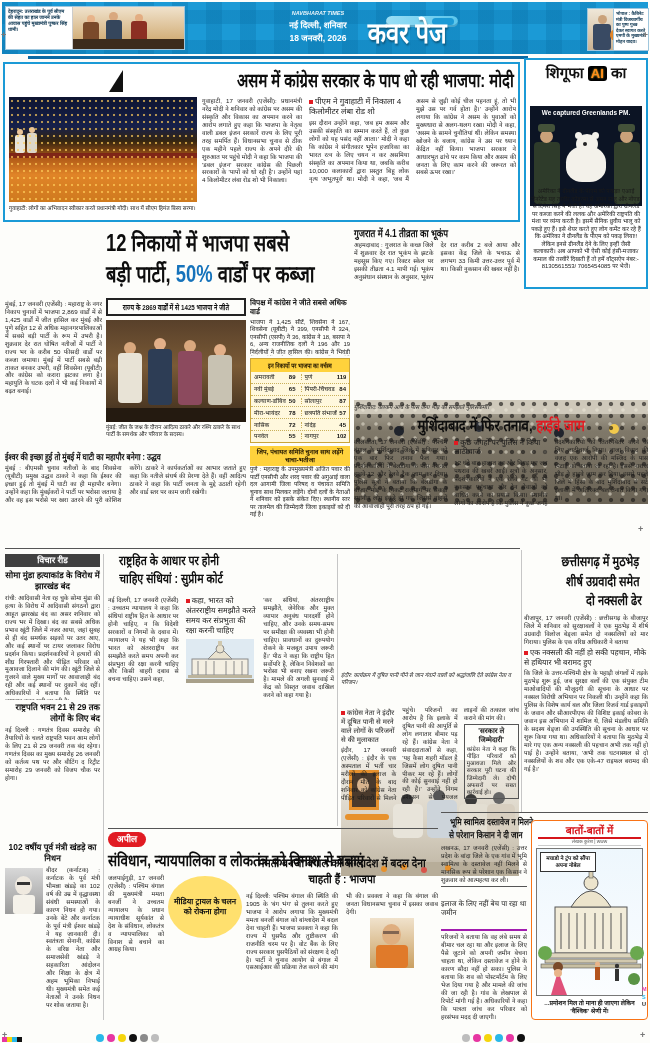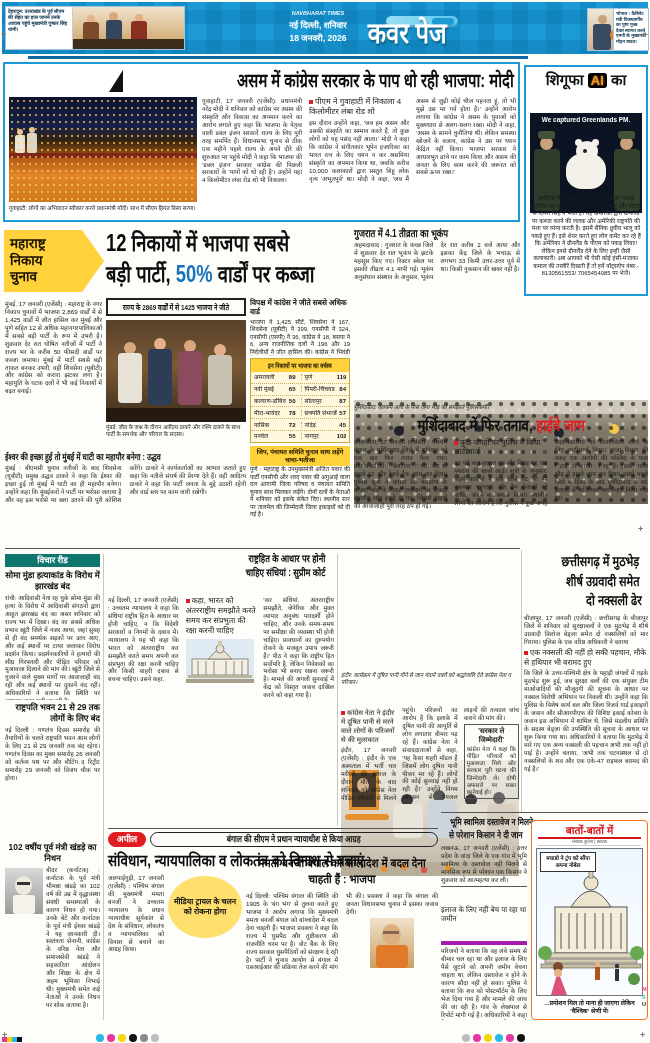--- a/index.html
+++ b/index.html
@@ -110,21 +110,21 @@
     <div class="abs cap" style="left:4px;top:141px;width:188px">गुवाहाटी: लोगों का अभिवादन स्वीकार करते प्रधानमंत्री मोदी। साथ में सीएम हिमंत बिस्व सरमा।</div>
     <div class="abs news" style="left:197px;top:33px;width:314px;height:122px;column-count:3;column-gap:7px">
       <span>गुवाहाटी, 17 जनवरी (एजेंसी): प्रधानमंत्री नरेंद्र मोदी ने शनिवार को कांग्रेस पर असम की संस्कृति और विकास का अपमान करने का आरोप लगाते हुए कहा कि भाजपा के नेतृत्व वाली डबल इंजन सरकारें राज्य के लिए पूरी तरह समर्पित हैं। विधानसभा चुनाव से ठीक एक महीने पहले राज्य के अपने दौरे की शुरुआत पर पहुंचे मोदी ने कहा कि भाजपा की 'डबल इंजन' सरकार कांग्रेस की पिछली सरकारों के 'पापों को धो रही है'। उन्होंने यहां 4 किलोमीटर लंबा रोड शो भी निकाला।</span>
       <div class="bullet-lede" style="font-size:8px;line-height:1.25;text-align:left">
         <span class="sq"></span><span>पीएम ने गुवाहाटी में निकाला 4 किलोमीटर लंबा रोड शो</span>
       </div>
       <span>इस दौरान उन्होंने कहा, 'जब हम असम और उसकी संस्कृति का सम्मान करते हैं, तो कुछ लोगों को यह पसंद नहीं आता।' मोदी ने कहा कि कांग्रेस ने संगीतकार भूपेन हजारिका का भारत रत्न के लिए चयन न कर असमिया संस्कृति का अपमान किया था, जबकि करीब 10,000 कलाकारों द्वारा प्रस्तुत बिहू लोक नृत्य 'अभूतपूर्व' था। मोदी ने कहा, 'जब मैं असम से जुड़ी कोई चीज पहनता हूं, तो भी मुझे उस पर गर्व होता है।' उन्होंने आरोप लगाया कि कांग्रेस ने असम के युवाओं को मुख्यधारा से अलग-थलग रखा। मोदी ने कहा, 'असम के सामने चुनौतियां थीं। लेकिन समस्या खोजने के बजाय, कांग्रेस ने उस पर ध्यान केंद्रित नहीं किया। भाजपा सरकार ने आधारभूत ढांचे पर काम किया और असम की जनता के लिए काम करने की जरूरत को सबसे ऊपर रखा।'</span>
     </div>
   </div>
 
-  <div class="abs" style="left:524px;top:65px;width:124px;height:231px;border:2px solid #1b9ad6;background:#fff">
+  <div class="abs" style="left:524px;top:58px;width:124px;height:231px;border:2px solid #1b9ad6;background:#fff">
     <div style="text-align:center;padding-top:2px;font-weight:bold;font-size:15px">
       <span>शिगूफा</span>
       <span style="display:inline-block;background:#000;color:#ff8c1a;border-radius:3px;padding:0 3px;font-size:13px;text-shadow:0 0 2px #ffd23c">AI</span>
       <span>का</span>
     </div>
     <div class="abs photo ph-dark" style="left:4px;top:24px;width:112px;height:100px">
       <div style="position:absolute;top:3px;width:100%;text-align:center;color:#fff;font-size:6.4px;font-weight:bold">We captured Greenlands PM.</div>
       <div class="abs" style="left:36px;top:40px;width:40px;height:36px;background:#f3f1ea;border-radius:45% 45% 40% 40%"></div>
       <div class="abs" style="left:46px;top:28px;width:22px;height:20px;background:#f3f1ea;border-radius:50%"></div>
       <div class="head-dot" style="left:45px;top:26px;width:7px;height:7px;background:#f3f1ea"></div>
@@ -133,25 +133,20 @@
       <div class="abs" style="left:4px;top:36px;width:26px;height:62px;background:#2e3b2a;border-radius:4px"></div>
       <div class="abs" style="left:84px;top:36px;width:26px;height:62px;background:#33402c;border-radius:4px"></div>
       <div class="head-dot" style="left:10px;top:24px;width:13px;height:13px;background:#caa27a"></div>
       <div class="head-dot" style="left:90px;top:24px;width:13px;height:13px;background:#caa27a"></div>
       <div class="abs" style="left:8px;top:18px;width:17px;height:8px;background:#44523a;border-radius:3px"></div>
       <div class="abs" style="left:88px;top:18px;width:17px;height:8px;background:#44523a;border-radius:3px"></div>
     </div>
     <div class="abs news" style="left:4px;top:128px;width:112px;height:99px;font-size:5.9px;text-align:center">अमेरिका ने ग्रीनलैंड के पीएम को पकड़ा! एआई जेनरेटेड यह तस्वीर कोडरमा से अमन साहू और नोएडा से दिनेश सिंह ने भेजी है। यह अमेरिका द्वारा ग्रीनलैंड पर कब्जा करने की ललक और अमेरिकी राष्ट्रपति की मंशा पर व्यंग्य करती है। इसमें सैनिक ध्रुवीय भालू को पकड़े हुए हैं। इसे शेयर करते हुए लोग कमेंट कर रहे हैं कि अमेरिका ने ग्रीनलैंड के पीएम को पकड़ लिया!! लेकिन इनसे ग्रीनलैंड देने के लिए इन्हीं जैसी कलाकारी। अब आपको भी ऐसी कोई हंसी-मजाक/ कमाल की तस्वीरें दिखती हैं तो हमें वॉट्सऐप नंबर:- 8130561553/ 7065454085 पर भेजें।</div>
   </div>
 
-  <div class="abs" style="left:4px;top:230px;width:100px;height:62px;background:#ffd23c;clip-path:polygon(0 0,78% 0,100% 50%,78% 100%,0 100%);display:flex;flex-direction:column;justify-content:center;padding-left:6px;font-weight:bold;font-size:13.5px;line-height:1.25;color:#1a1200">
-    <span>महाराष्ट्र</span>
-    <span>निकाय</span>
-    <span>चुनाव</span>
-  </div>
   <div class="abs hl" style="left:106px;top:228px;width:336px;font-size:23px;line-height:1.35">
     <span class="squeeze">12 निकायों में भाजपा सबसे</span><br>
     <span class="squeeze"><span>बड़ी पार्टी, </span><span style="color:#1673bb">50%</span><span> वार्डों पर कब्जा</span></span>
   </div>
   <div class="abs news" style="left:5px;top:300px;width:97px;height:146px">मुंबई, 17 जनवरी (एजेंसी) : महाराष्ट्र के नगर निकाय चुनावों में भाजपा 2,869 वार्डों में से 1,425 वार्डों में जीत हासिल कर मुंबई और पुणे सहित 12 से अधिक महानगरपालिकाओं में सबसे बड़ी पार्टी के रूप में उभरी है। शुक्रवार देर रात घोषित नतीजों में पार्टी ने राज्य भर के करीब 50 फीसदी वार्डों पर कब्जा जमाया। मुंबई में पार्टी सबसे बड़ी ताकत बनकर उभरी, वहीं शिवसेना (यूबीटी) और कांग्रेस को करारा झटका लगा है। महायुति के घटक दलों ने भी कई निकायों में बढ़त बनाई।</div>
   <div class="abs" style="left:106px;top:298px;width:140px;height:18px;border:2px solid #222;display:flex;align-items:center;justify-content:center;font-weight:bold;font-size:7.6px">
     <span class="squeezeC">राज्य के 2869 वार्डों में से 1425 भाजपा ने जीते</span>
   </div>
   <div class="abs photo ph-cel" style="left:106px;top:320px;width:140px;height:102px">
     <div class="head-dot" style="left:18px;top:22px;width:12px;height:12px;background:#d9a87e"></div>
@@ -239,38 +234,38 @@
       <span class="sq"></span><span>कुछ जगहों पर पुलिस ने किया लाठीचार्ज</span>
     </div>
     <span>12 घंटे बाद हालात तब और बिगड़ गए जब पथराव की खबरें आईं। सूत्रों के अनुसार, प्रदर्शनकारियों ने एक रेलवे गेट को भी नुकसान पहुंचाया और ट्रेन सेवाओं को बाधित करने का प्रयास किया। स्थानीय लोगों का आरोप है कि पुलिस ने कुछ जगह प्रदर्शनकारियों को तितर-बितर करने के लिए लाठीचार्ज किया। ताजा विवाद की वजह एक आरोपी की मस्जिद के पास पिटाई को बताया जा रहा है। इससे नाराज भीड़ ने हाइवे जाम कर दिया। इससे पहले जिले में हिंसा के बाद मुर्शिदाबाद से सटे इलाकों में अतिरिक्त बल तैनात किया गया था।</span>
   </div>
 
   <div class="abs hrule" style="left:5px;top:548px;width:515px;background:#555"></div>
   <div class="abs vrule" style="left:103px;top:554px;height:466px"></div>
   <div class="abs vrule" style="left:337px;top:554px;height:272px"></div>
   <div class="abs vrule" style="left:521px;top:550px;height:262px"></div>
 
-  <div class="abs" style="left:5px;top:554px;width:95px;height:13px;background:#0f766e;color:#fff;font-weight:bold;font-size:8.5px;text-align:center;line-height:13px">
+  <div class="abs" style="left:5px;top:554px;width:95px;height:13px;background:#404040;color:#fff;font-weight:bold;font-size:8.5px;text-align:center;line-height:13px">
     <span>विचार रीड</span>
   </div>
   <div class="abs b" style="left:5px;top:570px;width:95px;font-size:8.4px;line-height:1.3;text-align:center">सोमा मुंडा हत्याकांड के विरोध में झारखंड बंद</div>
   <div class="abs news" style="left:5px;top:594px;width:95px;height:106px">रांची: आदिवासी नेता रह चुके सोमा मुंडा की हत्या के विरोध में आदिवासी संगठनों द्वारा आहूत झारखंड बंद का असर शनिवार को राज्य भर में दिखा। बंद का सबसे अधिक प्रभाव खूंटी जिले में नजर आया, जहां सुबह से ही बंद समर्थक सड़कों पर उतर आए, और कई स्थानों पर टायर जलाकर विरोध प्रदर्शन किया। प्रदर्शनकारियों ने हत्यारों की शीघ्र गिरफ्तारी और पीड़ित परिवार को मुआवजा दिलाने की मांग की। खूंटी जिले से गुजरने वाले मुख्य मार्गों पर आवाजाही बंद रही और कई स्थानों पर दुकानें बंद रहीं। अधिकारियों ने बताया कि स्थिति पर लगातार नजर रखी जा रही है।</div>
   <div class="abs b" style="left:5px;top:702px;width:95px;font-size:8.4px;line-height:1.3;text-align:right">राष्ट्रपति भवन 21 से 29 तक लोगों के लिए बंद</div>
   <div class="abs news" style="left:5px;top:726px;width:95px;height:112px">नई दिल्ली : गणतंत्र दिवस समारोह की तैयारियों के चलते राष्ट्रपति भवन आम लोगों के लिए 21 से 29 जनवरी तक बंद रहेगा। गणतंत्र दिवस का मुख्य समारोह 26 जनवरी को कर्तव्य पथ पर और बीटिंग द रिट्रीट समारोह 29 जनवरी को विजय चौक पर होगा।</div>
   <div class="abs b" style="left:5px;top:842px;width:95px;font-size:8.4px;line-height:1.3;text-align:center">102 वर्षीय पूर्व मंत्री खंडड़े का निधन</div>
   <div class="abs" style="left:5px;top:866px;width:95px;height:150px;overflow:hidden">
     <div class="photo ph-bw" style="float:left;width:38px;height:46px;margin:2px 3px 2px 0;position:relative">
       <div class="head-dot" style="left:10px;top:8px;width:17px;height:19px;background:#efe9df"></div>
       <div class="abs" style="left:12px;top:14px;width:13px;height:3px;background:#333"></div>
       <div class="abs" style="left:8px;top:27px;width:22px;height:19px;background:#f5f2ea;border-radius:3px"></div>
     </div>
     <div class="news" style="height:150px">बीदर (कर्नाटक) : कर्नाटक के पूर्व मंत्री भीमन्ना खंडड़े का 102 वर्ष की उम्र में वृद्धावस्था संबंधी समस्याओं के कारण निधन हो गया। उनके बेटे और कर्नाटक के पूर्व मंत्री ईश्वर खंडड़े ने यह जानकारी दी। स्वतंत्रता सेनानी, कांग्रेस के वरिष्ठ नेता और समाजसेवी खंडड़े ने सहकारिता आंदोलन और शिक्षा के क्षेत्र में अहम भूमिका निभाई थी। मुख्यमंत्री समेत कई नेताओं ने उनके निधन पर शोक जताया है।</div>
   </div>
 
-  <div class="abs hl" style="left:108px;top:552px;width:226px;font-size:10px;line-height:1.35;text-align:right">
+  <div class="abs hl" style="left:108px;top:552px;width:226px;font-size:13px;line-height:1.35;text-align:left">
     <span class="squeezeC">राष्ट्रहित के आधार पर होनी</span><br><span class="squeezeC">चाहिए संधियां : सुप्रीम कोर्ट</span>
   </div>
   <div class="abs news" style="left:108px;top:596px;width:226px;height:230px;column-count:3;column-gap:7px">
     <span>नई दिल्ली, 17 जनवरी (एजेंसी) : उच्चतम न्यायालय ने कहा कि संधियां राष्ट्रीय हित के आधार पर होनी चाहिए, न कि विदेशी सरकारों व निगमों के दबाव में। न्यायालय ने यह भी कहा कि भारत को अंतरराष्ट्रीय कर समझौते करते समय अपनी कर संप्रभुता की रक्षा करनी चाहिए और किसी बाहरी दबाव से बचना चाहिए। उसने कहा,</span>
     <div class="bullet-lede" style="font-size:7.8px;line-height:1.3;text-align:left">
       <span class="sq"></span><span>कहा, भारत को अंतरराष्ट्रीय समझौते करते समय कर संप्रभुता की रक्षा करनी चाहिए</span>
     </div>
     <div style="break-inside:avoid;margin:2px 0">
       <svg width="68" height="44" viewBox="0 0 68 44" xmlns="http://www.w3.org/2000/svg">
         <rect x="0" y="0" width="68" height="44" fill="#dfeaf2"></rect>
@@ -332,23 +327,20 @@
     </div>
     <span>कि जिले के उत्तर-पश्चिमी क्षेत्र के पहाड़ी जंगलों में तड़के मुठभेड़ शुरू हुई, जब सुरक्षा बलों की एक संयुक्त टीम माओवादियों की मौजूदगी की सूचना के आधार पर नक्सल विरोधी अभियान पर निकली थी। उन्होंने कहा कि पुलिस के विशेष कार्य बल और जिला रिजर्व गार्ड इकाइयों के जवान और सीआरपीएफ की विशिष्ट इकाई कोबरा के जवान इस अभियान में शामिल थे, जिसे मंडलीय समिति के सदस्य बेड्जा की उपस्थिति की सूचना के आधार पर शुरू किया गया था। अधिकारियों ने बताया कि मुठभेड़ में मारे गए एक अन्य नक्सली की पहचान अभी तक नहीं हो पाई है। उन्होंने बताया, 'अभी तक घटनास्थल से दो नक्सलियों के शव और एक एके-47 राइफल बरामद की गई है।'</span>
   </div>
 
   <div class="abs hrule" style="left:108px;top:828px;width:330px;background:#555"></div>
   <div class="abs hrule" style="left:441px;top:812px;width:207px;background:#555"></div>
 
   <div class="abs" style="left:108px;top:832px;width:38px;height:15px;background:#e11b22;border-radius:8px;color:#fff;font-weight:bold;font-size:9px;text-align:center;line-height:15px">
     <span>अपील</span>
   </div>
-  <div class="abs" style="left:150px;top:832px;width:288px;height:15px;border:1.5px solid #222;border-radius:8px;font-weight:bold;font-size:9px;text-align:center;line-height:12px">
-    <span class="squeezeC">बंगाल की सीएम ने प्रधान न्यायाधीश से किया आग्रह</span>
-  </div>
   <div class="abs hl" style="left:108px;top:849px;width:330px;font-size:16px">
     <span class="squeeze" style="transform:scaleX(.84)">संविधान, न्यायपालिका व लोकतंत्र को विनाश से बचाएं</span>
   </div>
   <div class="abs news" style="left:108px;top:874px;width:56px;height:148px">जलपाईगुड़ी, 17 जनवरी (एजेंसी) : पश्चिम बंगाल की मुख्यमंत्री ममता बनर्जी ने उच्चतम न्यायालय के प्रधान न्यायाधीश सूर्यकांत से देश के संविधान, लोकतंत्र व न्यायपालिका को विनाश से बचाने का आग्रह किया।</div>
   <div class="abs" style="left:168px;top:876px;width:74px;height:62px;background:#ffe06e;border-radius:50%;display:flex;align-items:center;justify-content:center;text-align:center;font-weight:bold;font-size:7.8px;line-height:1.3;padding:4px">
     <span>मीडिया ट्रायल के चलन को रोकना होगा</span>
   </div>
 
   <div class="abs news" style="left:108px;top:874px;width:132px;height:0">मुख्यमंत्री ने उत्तर बंगाल के दौरे के दौरान कहा कि मीडिया ट्रायल के बढ़ते चलन पर भी रोक लगनी चाहिए। उन्होंने कहा, 'कुछ लोग देश के संविधान, लोकतंत्र और न्यायपालिका को खत्म करना चाहते हैं, हम आपके कानूनी संरक्षण में हैं। कृपया न्याय की रक्षा करें।' मुख्यमंत्री ने कहा कि बंगाल की जनता हर साजिश का जवाब देगी। उन्होंने केंद्रीय एजेंसियों के दुरुपयोग का आरोप भी लगाया और कहा कि लोकतंत्र में सबकी जवाबदेही तय होनी चाहिए।</div>
 
@@ -363,21 +355,21 @@
       <div class="abs" style="left:6px;top:27px;width:32px;height:23px;background:#e07a2a;border-radius:4px"></div>
     </div>
     
   </div>
 
   <div class="abs hl" style="left:441px;top:816px;width:86px;font-size:9px;line-height:1.4;text-align:center">
     <span class="squeezeC">भूमि स्वामित्व दस्तावेज न मिलने</span><br><span class="squeezeC">से परेशान किसान ने दी जान</span>
   </div>
   <div class="abs news" style="left:441px;top:844px;width:86px;height:176px">
     <span>लखनऊ, 17 जनवरी (एजेंसी) : उत्तर प्रदेश के बांदा जिले के एक गांव में भूमि स्वामित्व के दस्तावेज नहीं मिलने से मानसिक रूप से परेशान एक किसान ने शुक्रवार को आत्महत्या कर ली।</span>
-    <div class="bullet-lede" style="font-size:7.2px;line-height:1.3;border-top:1px solid #555;border-bottom:4px solid #a21caf;padding:18px 0;text-align:left">
+    <div class="bullet-lede" style="font-size:7.2px;line-height:1.3;border-top:1px solid #555;border-bottom:2px solid #a21caf;padding:12px 0;text-align:left">
       <span>इलाज के लिए नहीं बेच पा रहा था जमीन</span>
     </div>
     <span>परिजनों ने बताया कि वह लंबे समय से बीमार चल रहा था और इलाज के लिए पैसे जुटाने को अपनी जमीन बेचना चाहता था, लेकिन दस्तावेज न होने के कारण सौदा नहीं हो सका। पुलिस ने बताया कि शव को पोस्टमॉर्टम के लिए भेज दिया गया है और मामले की जांच की जा रही है। गांव के लेखपाल से रिपोर्ट मांगी गई है। अधिकारियों ने कहा कि पात्रता जांच कर परिवार को हरसंभव मदद दी जाएगी।</span>
   </div>
 
   <div class="abs" style="left:531px;top:820px;width:117px;height:200px;background:#fff;border:1px solid #f97316;border-radius:4px;overflow:hidden">
     <div style="text-align:center;color:#d6151b;font-weight:bold;font-size:10.5px;border-bottom:2px solid #d6151b;margin:2px 6px 0 6px">
       <span>बातों-बातों में</span>
     </div>
     <div class="cap" style="text-align:center;font-size:4.8px;color:#555;border-bottom:1px solid #ccc;margin:0 6px">लेखक कुरेश | www</div>

